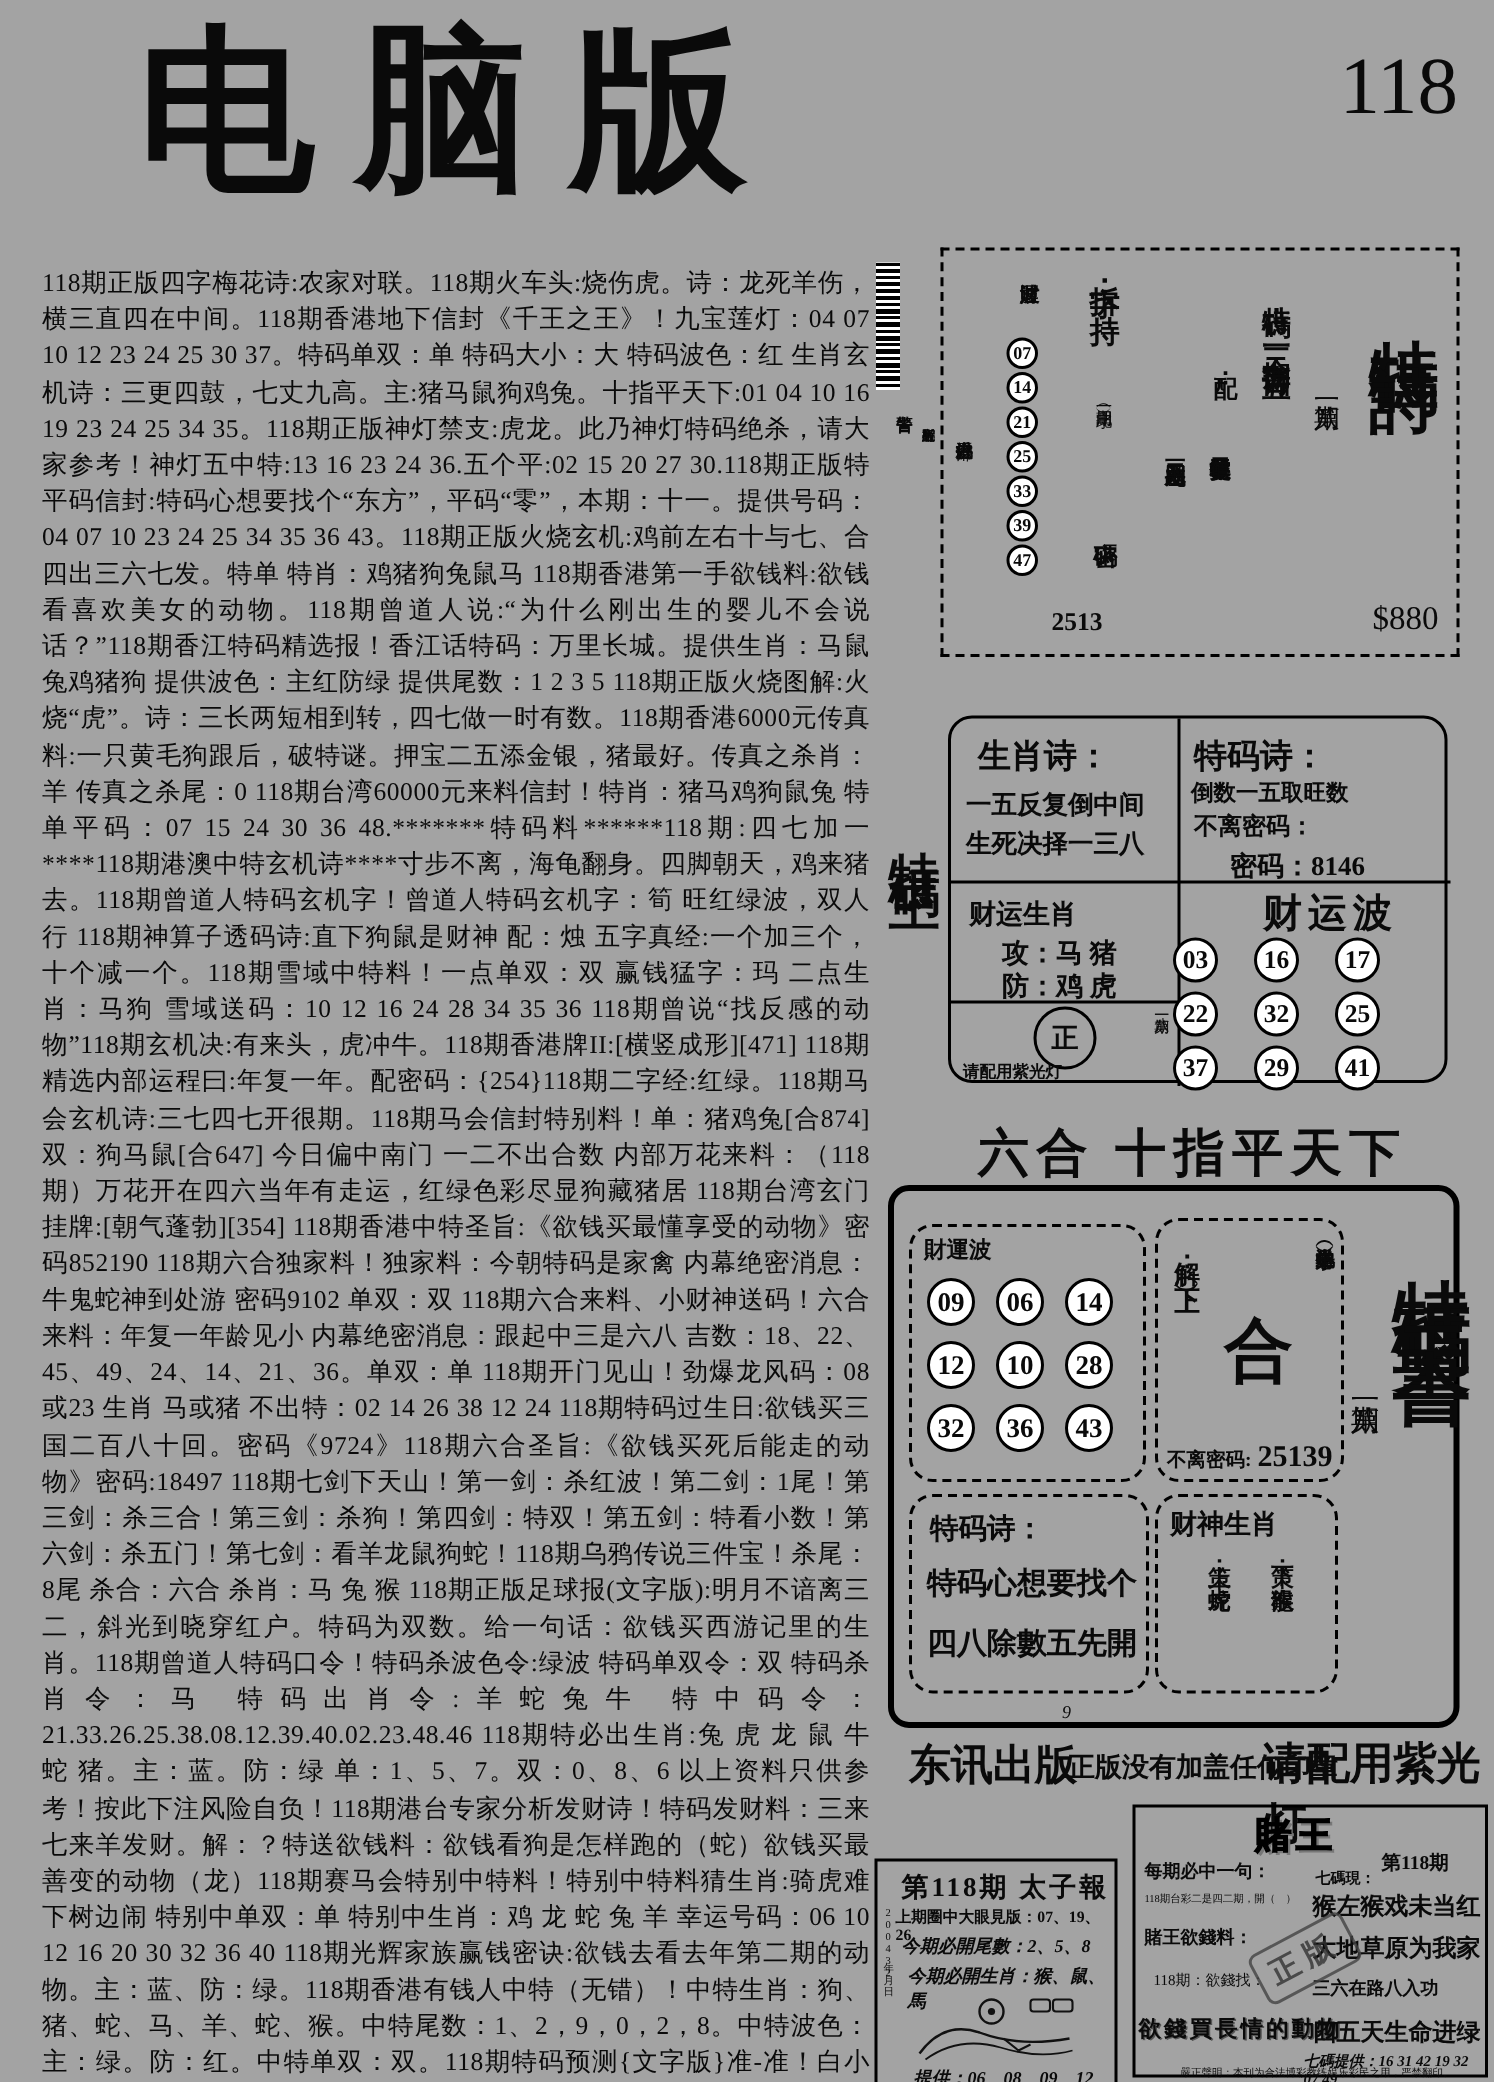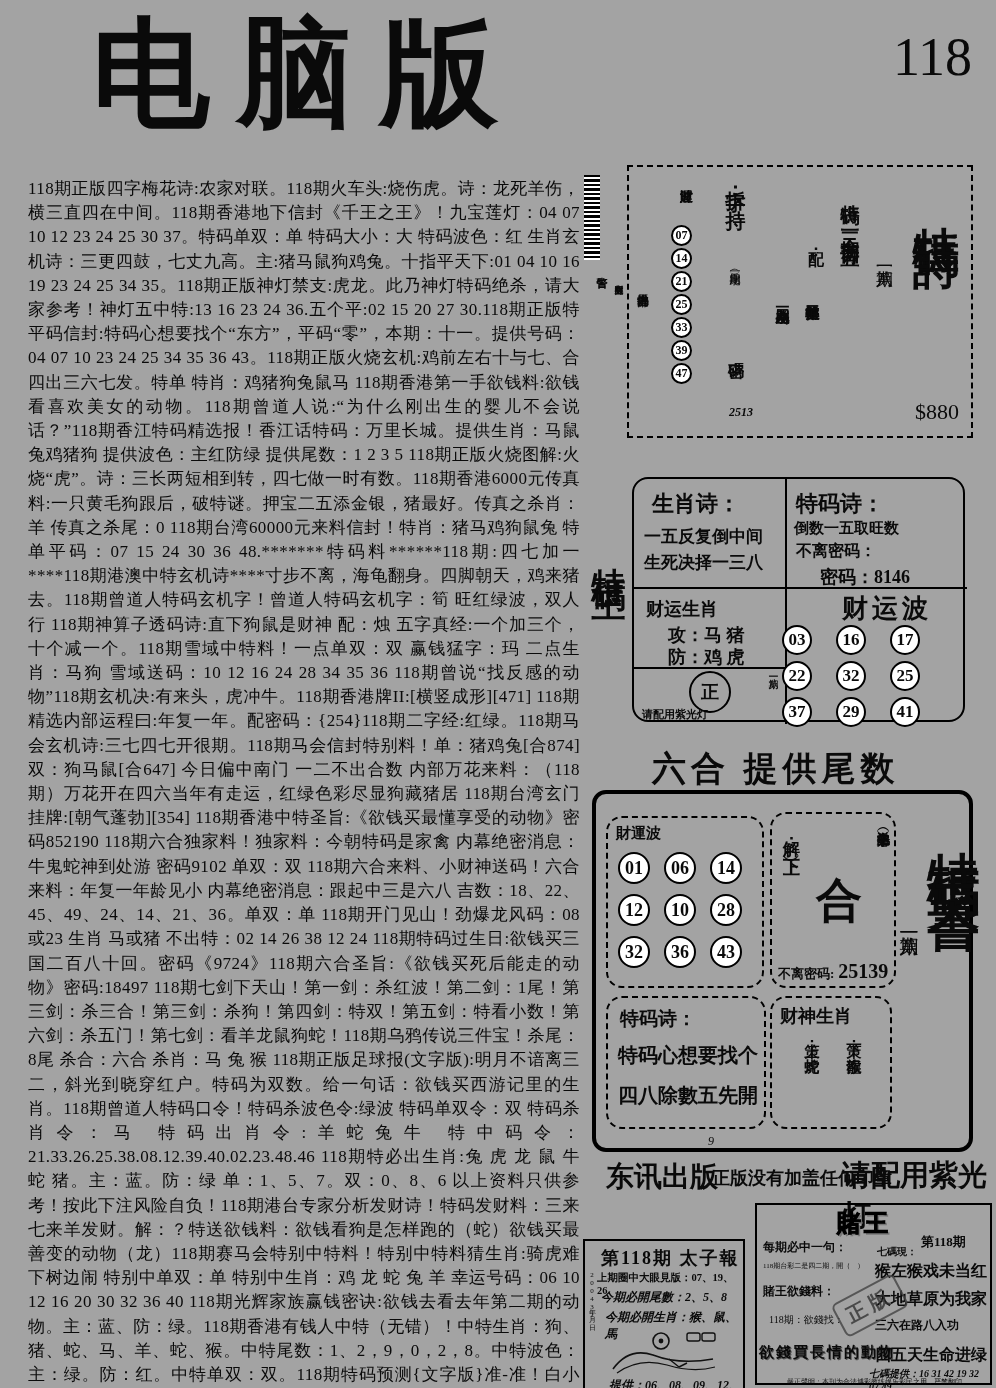--- a/index.html
+++ b/index.html
@@ -56,21 +56,21 @@
       <span class="circ" style="width:21px;height:21px;font-size:12px;">21</span>
       <span class="circ" style="width:21px;height:21px;font-size:12px;">25</span>
       <span class="circ" style="width:21px;height:21px;font-size:12px;">33</span>
       <span class="circ" style="width:21px;height:21px;font-size:12px;">39</span>
       <span class="circ" style="width:21px;height:21px;font-size:12px;">47</span>
     </div>
 
     <div class="abs vrt b" style="left:94px;top:8px;font-size:20px;">拆字：持</div>
     <div class="abs vrt" style="left:98px;top:98px;font-size:11px;">（此字用一期）</div>
     <div class="abs vrt b" style="left:96px;top:182px;font-size:16px;">密碼</div>
-    <div class="abs b" style="left:100px;top:238px;font-size:12px;font-style:italic;">2513</div>
+    <div class="abs b" style="left:72px;top:238px;font-size:17px;">2513</div>
 
     <div class="abs vrt b" style="left:176px;top:72px;font-size:16px;">配：</div>
     <div class="abs vrt b" style="left:174px;top:128px;font-size:14px;">二三單數轉雙值</div>
     <div class="abs vrt b" style="left:144px;top:132px;font-size:14px;">一四差別二九出</div>
 
     <div class="abs vrt b" style="left:208px;top:22px;font-size:19px;letter-spacing:3px;">特碼：三一今期诗四五</div>
     <div class="abs vrt" style="left:244px;top:90px;font-size:17px;">第一一八期</div>
 
     <div class="abs vrt b" style="left:276px;top:22px;font-size:46px;letter-spacing:8px;">特碼詩</div>
     <div class="abs" style="left:286px;top:232px;font-size:22px;">$880</div>
@@ -107,28 +107,28 @@
       <span class="circ" style="width:30px;height:30px;font-size:17px;">17</span>
       <span class="circ" style="width:30px;height:30px;font-size:17px;">22</span>
       <span class="circ" style="width:30px;height:30px;font-size:17px;">32</span>
       <span class="circ" style="width:30px;height:30px;font-size:17px;">25</span>
       <span class="circ" style="width:30px;height:30px;font-size:17px;">37</span>
       <span class="circ" style="width:30px;height:30px;font-size:17px;">29</span>
       <span class="circ" style="width:30px;height:30px;font-size:17px;">41</span>
     </div>
   </div>
 
-  <div class="abs b" style="left:652px;top:746px;font-size:34px;letter-spacing:5px;">六合 提供尾数</div>
+  <div class="abs b" style="left:652px;top:746px;font-size:34px;letter-spacing:5px;">六合 十指平天下</div>
 
   <div class="abs bigbox" style="left:592px;top:790px;width:381px;height:362px;">
 
     <div class="abs dashbox rnd" style="left:10px;top:22px;width:158px;height:172px;">
       <div class="abs b" style="left:8px;top:6px;font-size:15px;">財運波</div>
       <div class="abs grid3" style="left:10px;top:34px;column-gap:14px;row-gap:10px;">
-        <span class="circ" style="width:32px;height:32px;font-size:18px;">01</span>
+        <span class="circ" style="width:32px;height:32px;font-size:18px;">09</span>
         <span class="circ" style="width:32px;height:32px;font-size:18px;">06</span>
         <span class="circ" style="width:32px;height:32px;font-size:18px;">14</span>
         <span class="circ" style="width:32px;height:32px;font-size:18px;">12</span>
         <span class="circ" style="width:32px;height:32px;font-size:18px;">10</span>
         <span class="circ" style="width:32px;height:32px;font-size:18px;">28</span>
         <span class="circ" style="width:32px;height:32px;font-size:18px;">32</span>
         <span class="circ" style="width:32px;height:32px;font-size:18px;">36</span>
         <span class="circ" style="width:32px;height:32px;font-size:18px;">43</span>
       </div>
     </div>

